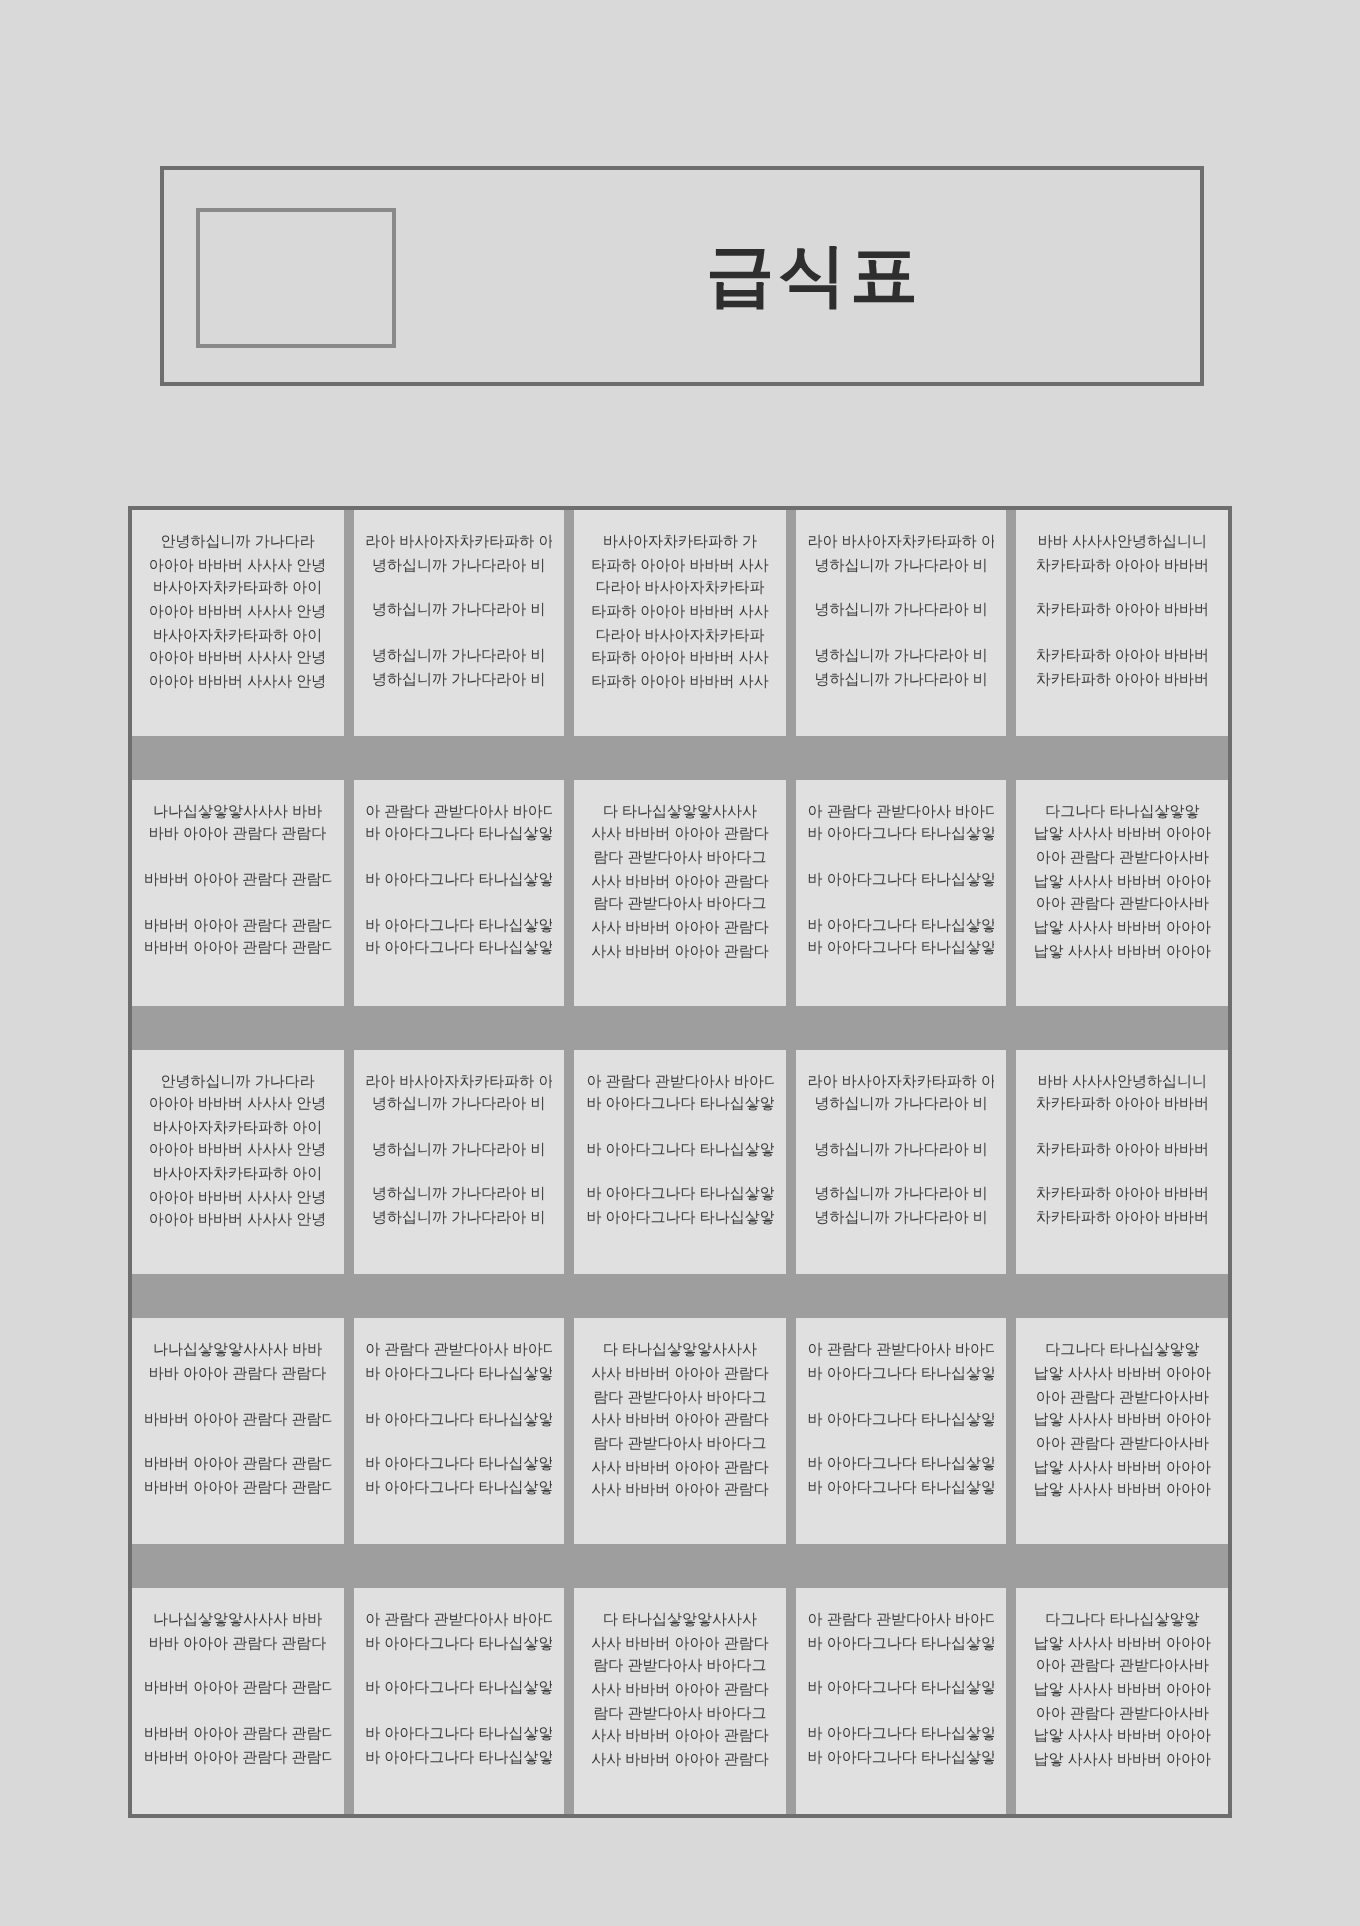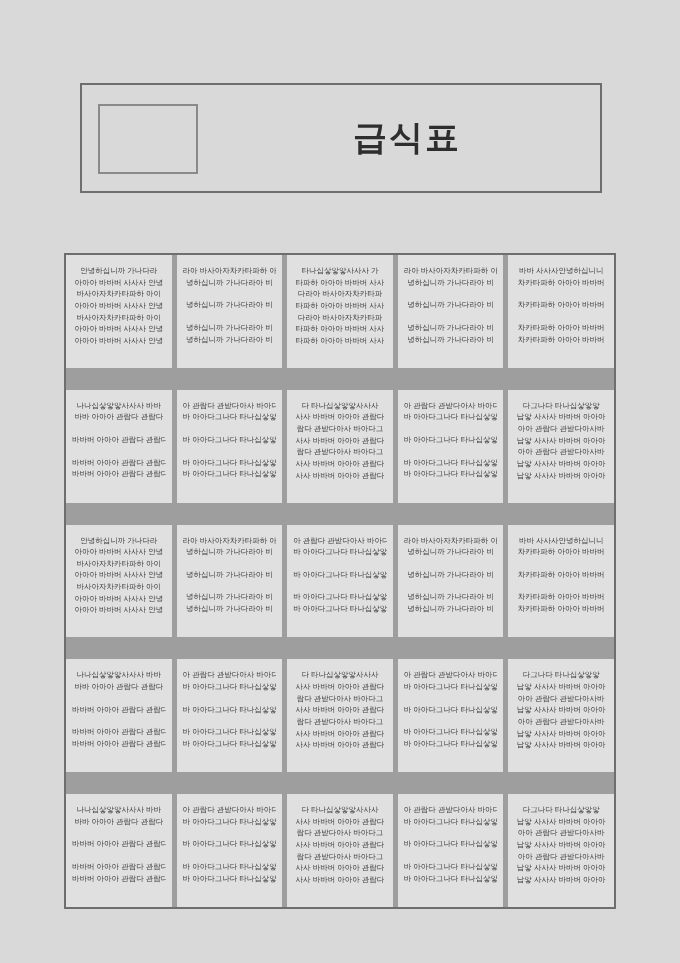--- a/index.html
+++ b/index.html
@@ -142,21 +142,21 @@
                 <div class="line blank"></div>
                 <div class="line">녕하십니까 가나다라아 비</div>
                 <div class="line blank"></div>
                 <div class="line">녕하십니까 가나다라아 비</div>
                 <div class="line">녕하십니까 가나다라아 비</div>
               </div>
             </td>
             <td class="col-sep"></td>
             <td>
               <div class="cell-inner">
-                <div class="line">타나십샇앟앟사사사 가</div>
+                <div class="line">바사아자차카타파하 가</div>
                 <div class="line">타파하 아아아 바바버 사사</div>
                 <div class="line">다라아 바사아자차카타파</div>
                 <div class="line">타파하 아아아 바바버 사사</div>
                 <div class="line">다라아 바사아자차카타파</div>
                 <div class="line">타파하 아아아 바바버 사사</div>
                 <div class="line">타파하 아아아 바바버 사사</div>
               </div>
             </td>
             <td class="col-sep"></td>
             <td>

